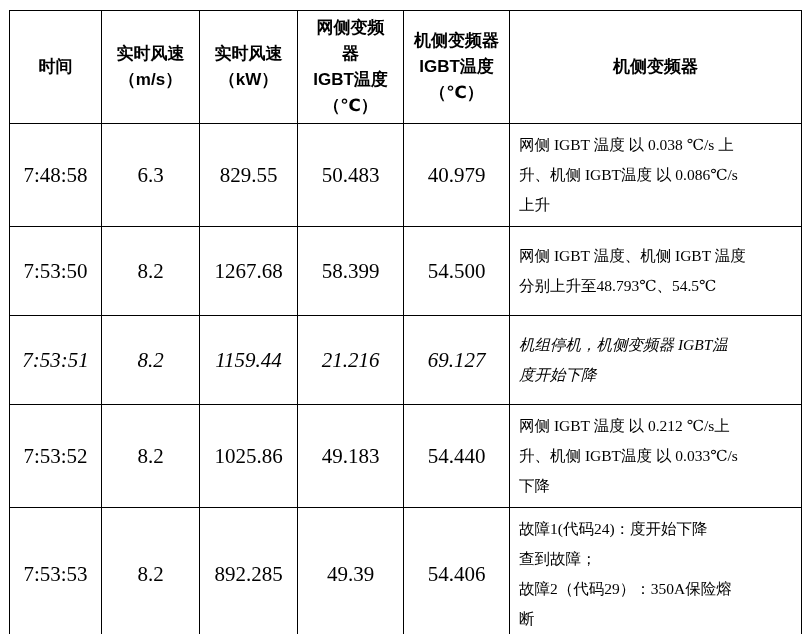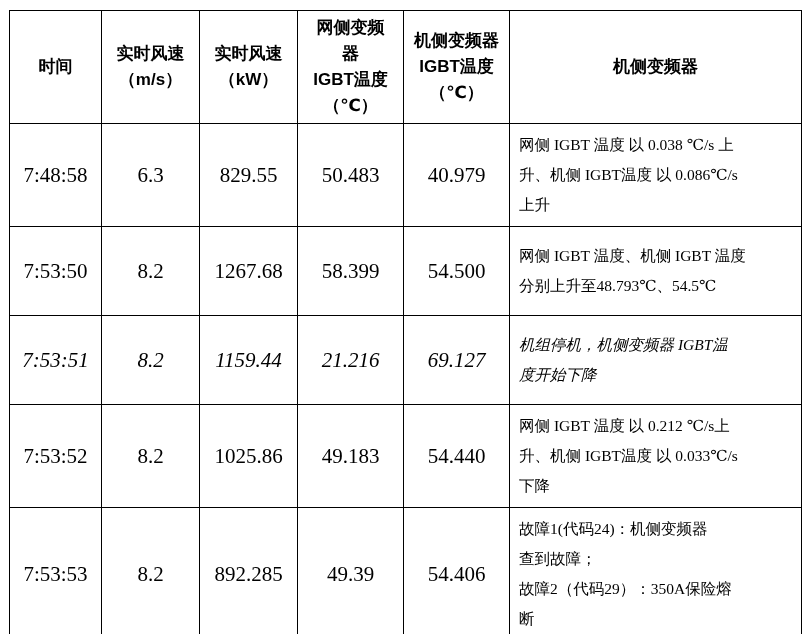--- a/index.html
+++ b/index.html
@@ -174,21 +174,21 @@
         </td>
       </tr>
 
       <tr class="r4">
         <td>7:53:53</td>
         <td>8.2</td>
         <td>892.285</td>
         <td>49.39</td>
         <td>54.406</td>
         <td class="note">
-          <span class="nline">故障1(代码24)：机侧变频器</span>
+          <span class="nline">故障1(代码24)：度开始下降</span>
           <span class="nline">查到故障；</span>
           <span class="nline">故障2（代码29）：350A保险熔</span>
           <span class="nline">断</span>
         </td>
       </tr>
 
     </tbody>
   </table>
 </div>
 

